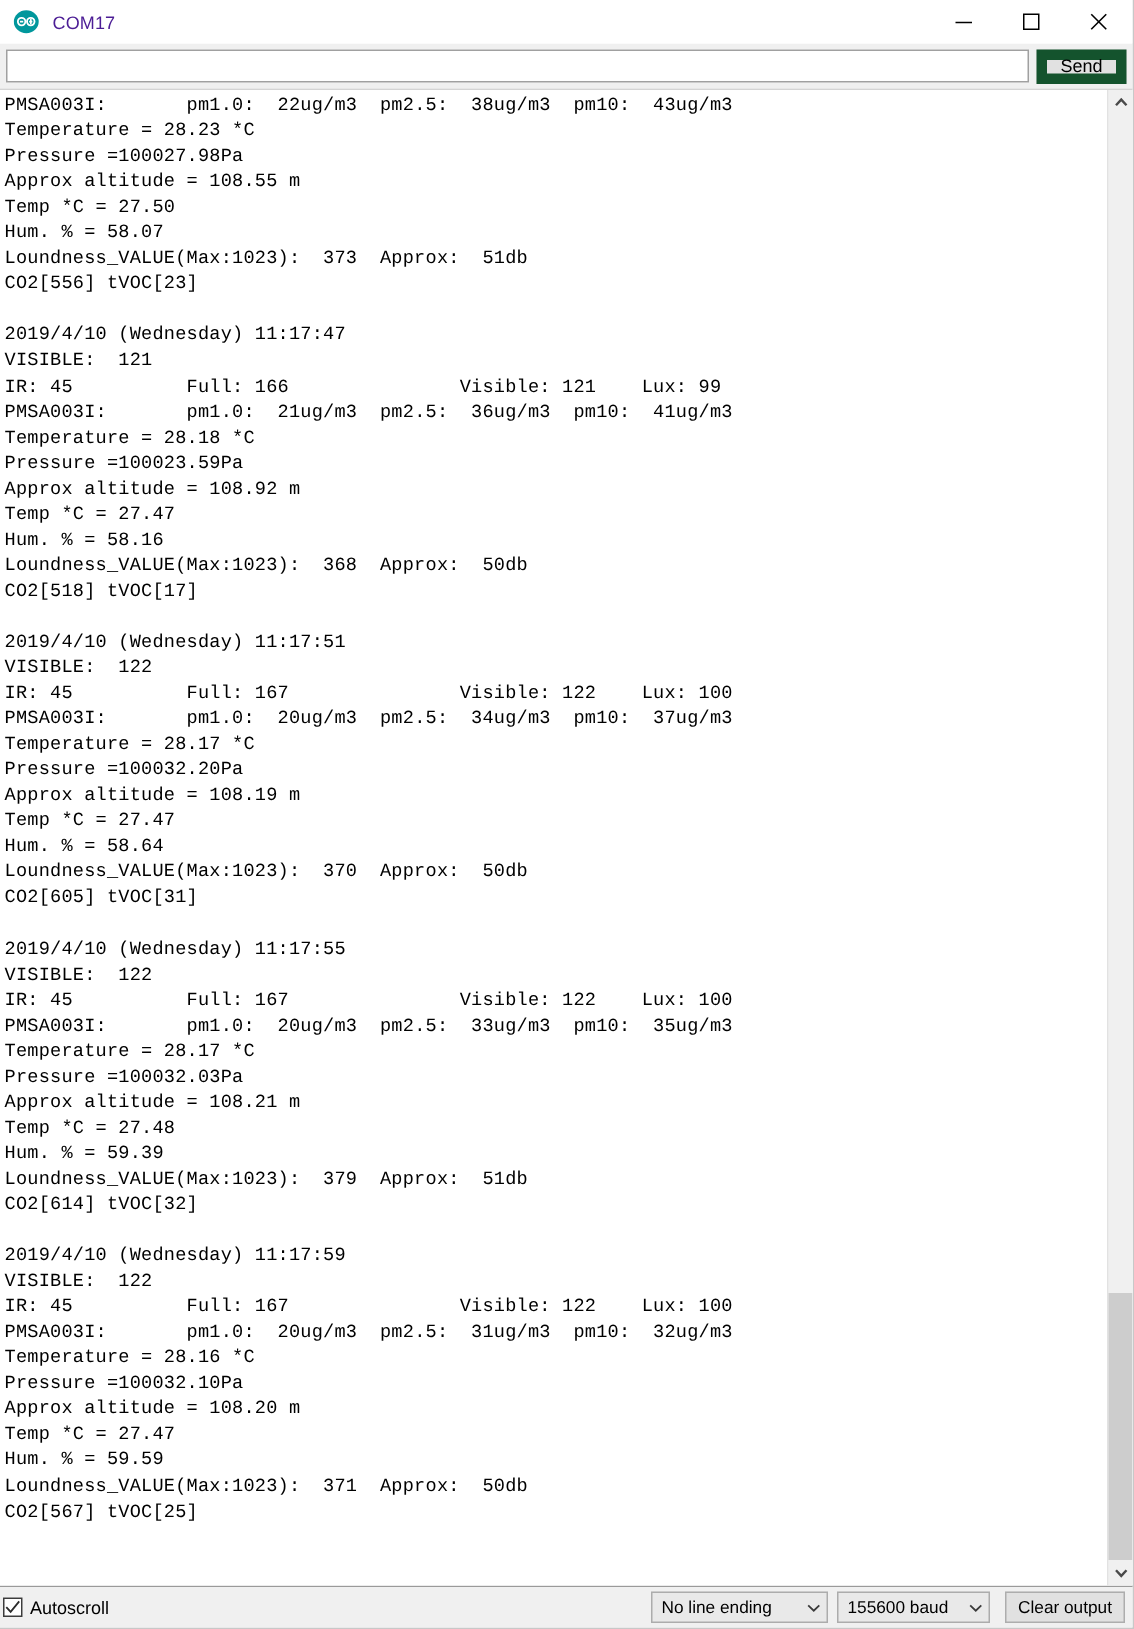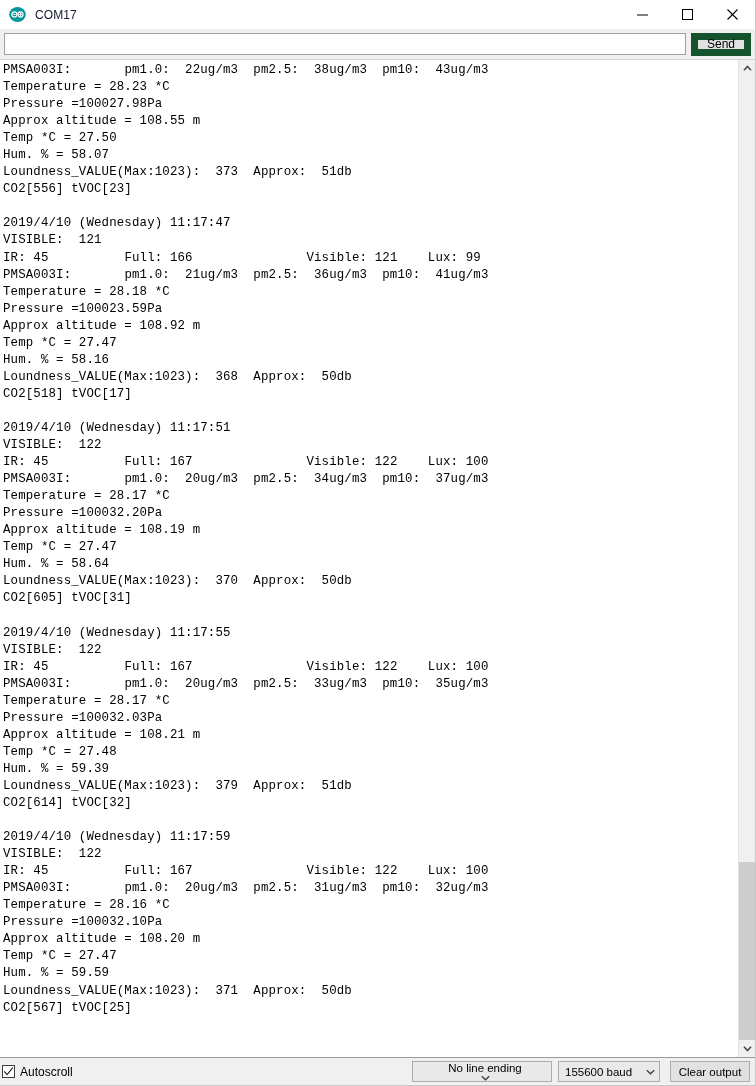--- a/index.html
+++ b/index.html
@@ -37,21 +37,21 @@
   }
   .app-icon {
     width: 17px;
     height: 17px;
     margin-left: 9px;
     margin-right: 9px;
     flex: 0 0 auto;
   }
   .title-text {
     font-size: 12px;
-    color: #0f172a;
+    color: #4c1d95;
     letter-spacing: 0.1px;
   }
   .win-controls {
     position: absolute;
     right: 0;
     top: 0;
     height: 29px;
     display: flex;
   }
   .win-btn {
@@ -204,21 +204,21 @@
     margin-left: 6px;
     padding: 0 0 0 6px;
   }
   .combo .cval { flex: 1 1 auto; }
   .combo .carrow {
     width: 18px;
     display: flex;
     align-items: center;
     justify-content: center;
   }
-  .combo-line { width: 140px; flex-direction: column; }
+  .combo-line { width: 118px; }
   .combo-baud { width: 102px; }
   .clear-btn {
     margin-left: 10px;
     width: 80px;
     height: 21px;
     box-sizing: border-box;
     background: #e1e1e1;
     border: 1px solid #adadad;
     font-size: 11.5px;
     color: #000;

